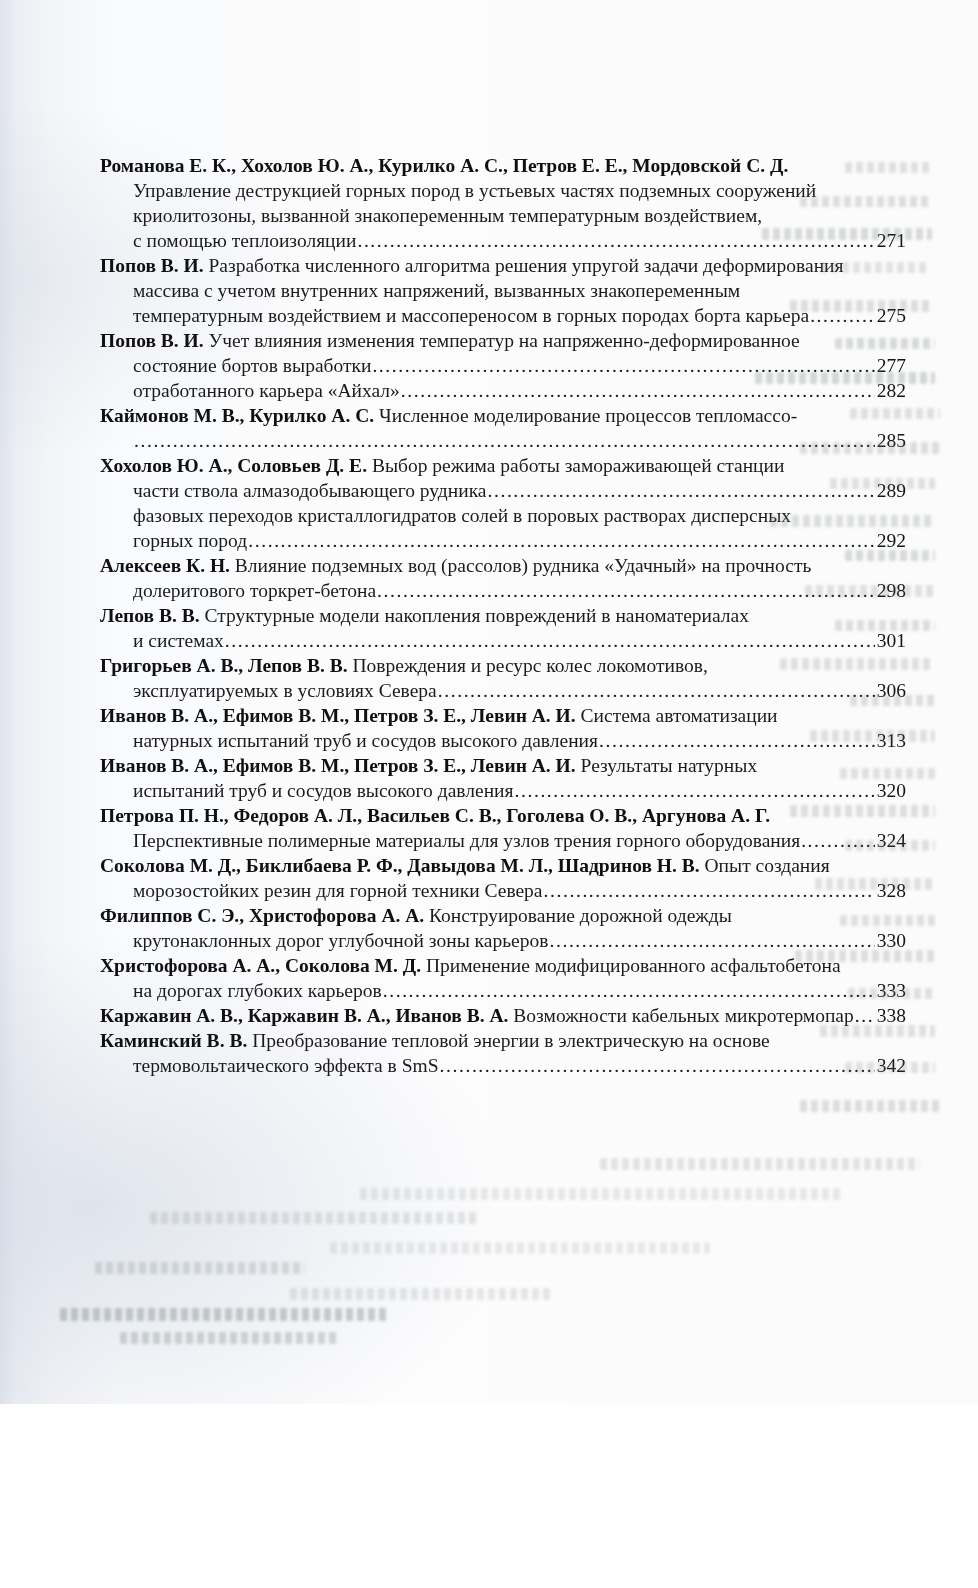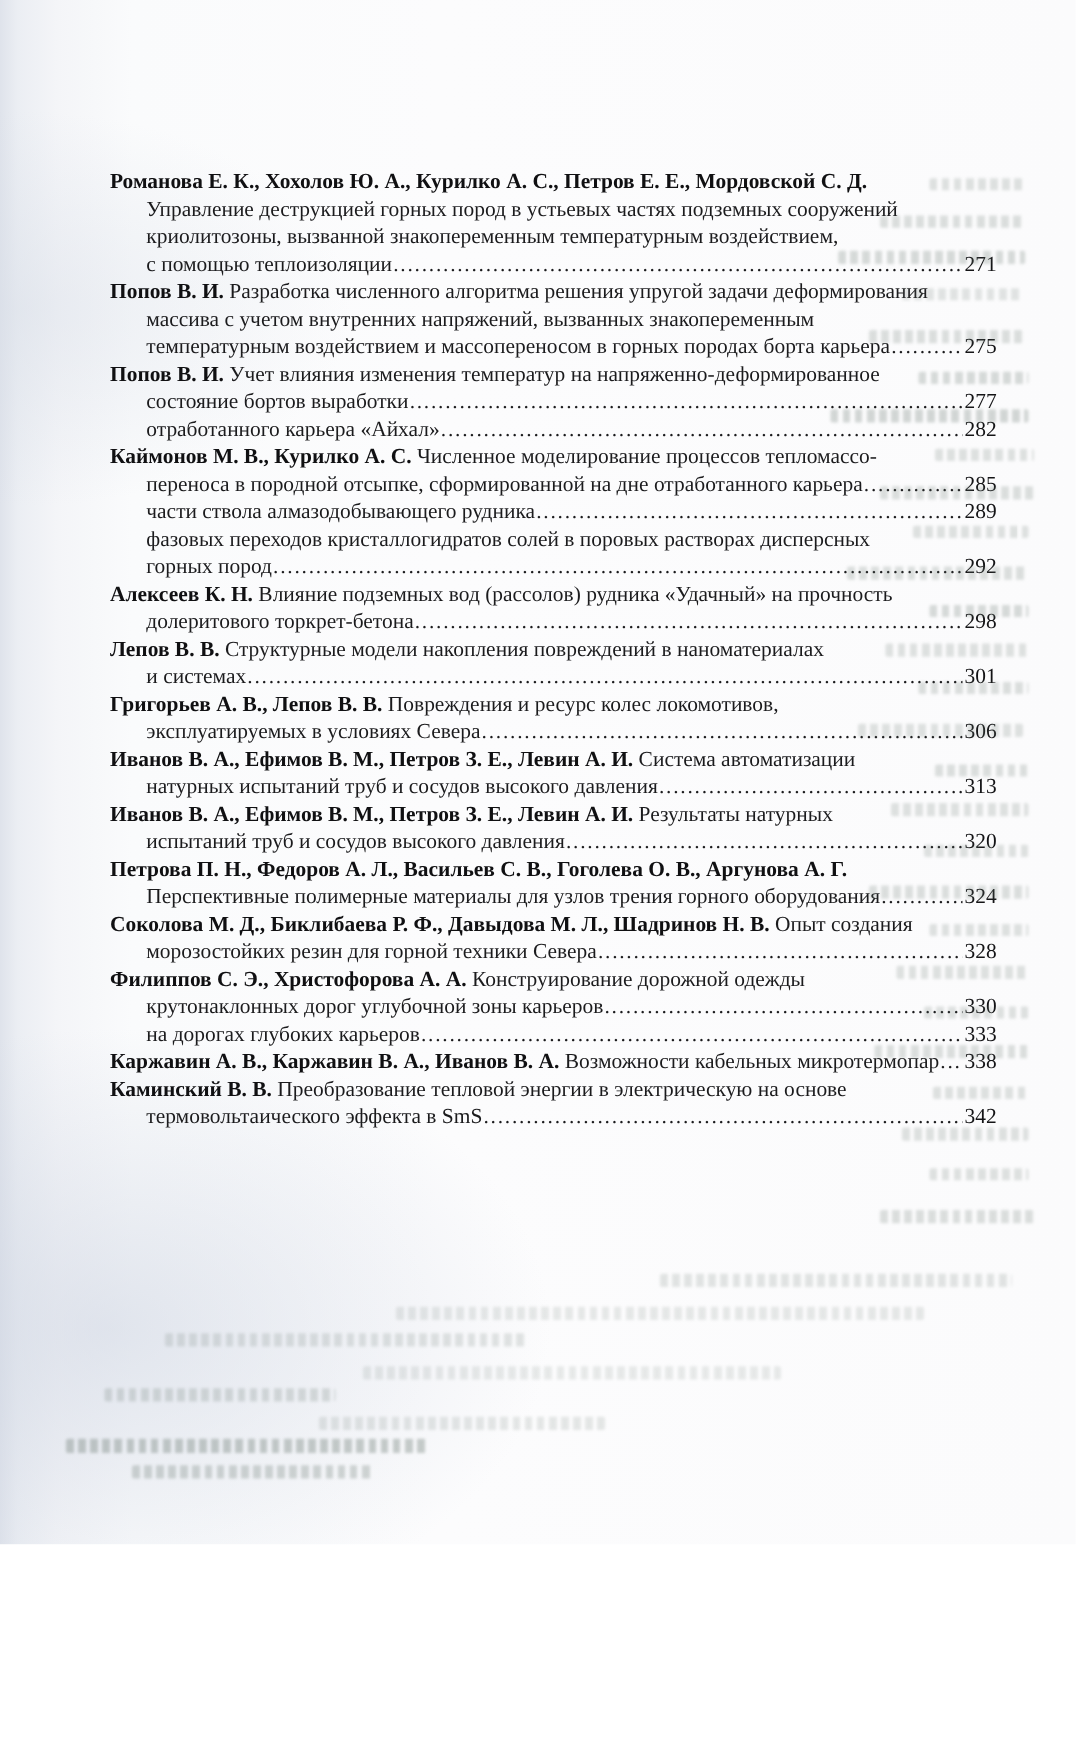--- a/index.html
+++ b/index.html
@@ -102,26 +102,28 @@
           <span><span class="title">отработанного карьера «Айхал»</span></span>
           <span class="leader">............................................................................................................................................................................................................................</span>
           <span class="pagenum">282</span>
         </div>
       </div>
       <div>
         <div class="line">
           <span><span class="authors">Каймонов М. В., Курилко А. С.</span><span class="title"> Численное моделирование процессов тепломассо-</span></span>
         </div>
         <div class="line indent">
-          <span><span class="title">переноса в породной отсыпке, сформированной на дне отработанного карьера</span></span>
           <span class="leader">............................................................................................................................................................................................................................</span>
           <span class="pagenum">285</span>
         </div>
       </div>
       <div>
+        <div class="line">
+          <span><span class="authors">Хохолов Ю. А., Соловьев Д. Е.</span><span class="title"> Выбор режима работы замораживающей станции</span></span>
+        </div>
         <div class="line indent">
           <span><span class="title">части ствола алмазодобывающего рудника</span></span>
           <span class="leader">............................................................................................................................................................................................................................</span>
           <span class="pagenum">289</span>
         </div>
       </div>
       <div>
         <div class="line indent">
           <span><span class="title">фазовых переходов кристаллогидратов солей в поровых растворах дисперсных</span></span>
         </div>
@@ -205,20 +207,23 @@
         <div class="line">
           <span><span class="authors">Филиппов С. Э., Христофорова А. А.</span><span class="title"> Конструирование дорожной одежды</span></span>
         </div>
         <div class="line indent">
           <span><span class="title">крутонаклонных дорог углубочной зоны карьеров</span></span>
           <span class="leader">............................................................................................................................................................................................................................</span>
           <span class="pagenum">330</span>
         </div>
       </div>
       <div>
+        <div class="line">
+          <span><span class="authors">Христофорова А. А., Соколова М. Д.</span><span class="title"> Применение модифицированного асфальтобетона</span></span>
+        </div>
         <div class="line indent">
           <span><span class="title">на дорогах глубоких карьеров</span></span>
           <span class="leader">............................................................................................................................................................................................................................</span>
           <span class="pagenum">333</span>
         </div>
       </div>
       <div>
         <div class="line">
           <span><span class="authors">Каржавин А. В., Каржавин В. А., Иванов В. А.</span><span class="title"> Возможности кабельных микротермопар</span></span>
           <span class="leader">............................................................................................................................................................................................................................</span>

